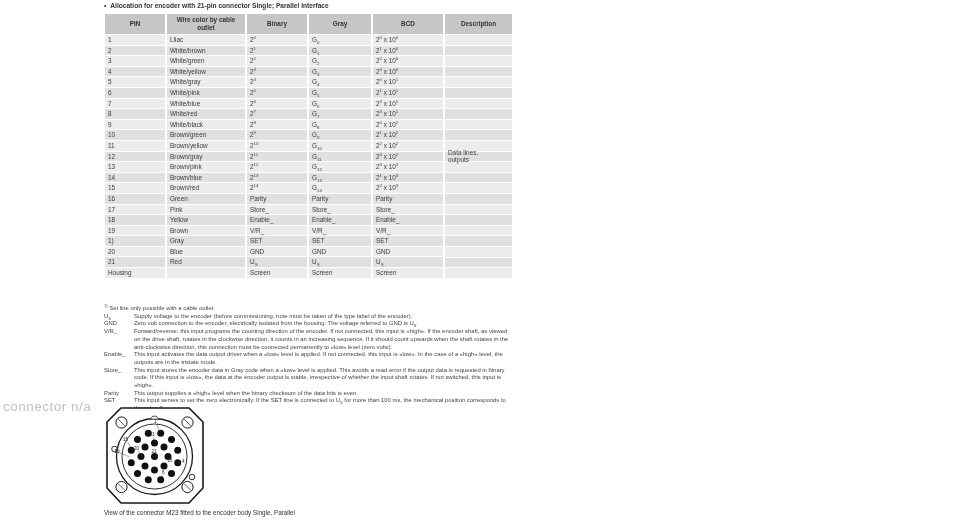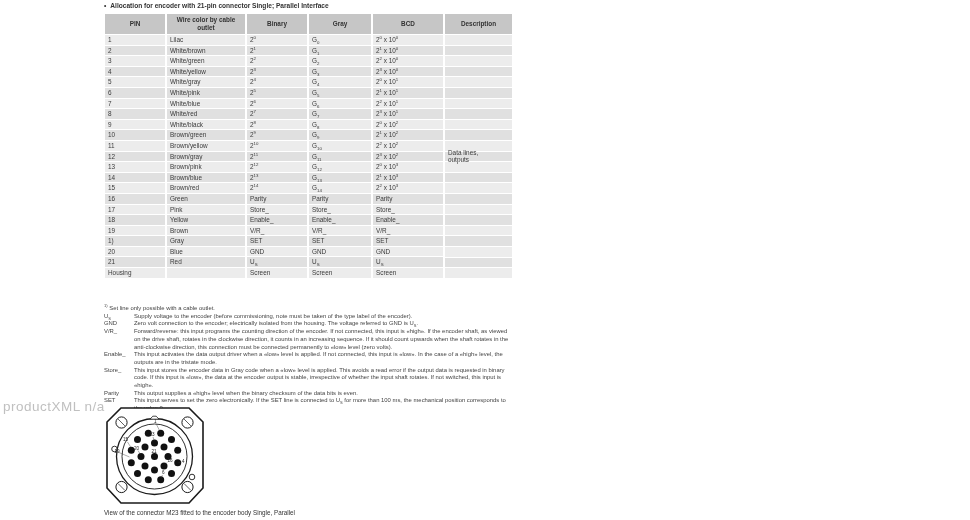--- a/index.html
+++ b/index.html
@@ -273,21 +273,21 @@
       <div class="fn-row">
         <span class="fn-label">Parity</span>
         <span class="fn-text">This output supplies a «high» level when the binary checksum of the data bits is even.</span>
       </div>
       <div class="fn-row">
         <span class="fn-label">SET</span>
         <span class="fn-text">This input serves to set the zero electronically. If the SET line is connected to U<sub>S</sub> for more than 100 ms, the mechanical position corresponds to the value 0.</span>
       </div>
     </div>
 
-  <div class="watermark">productXML n/a</div>
+  <div class="watermark">connector n/a</div>
 
   <div class="figure" id="connector-fig">
       <svg width="98" height="97" viewBox="0 0 98 97" xmlns="http://www.w3.org/2000/svg">
         <polygon points="15,1 83,1 97,15 97,81 83,96 15,96 1,81 1,15" fill="#fff" stroke="#1a1a1a" stroke-width="1.6"></polygon>
         <circle cx="15.5" cy="15.5" r="5.6" fill="#fff" stroke="#1a1a1a" stroke-width="1"></circle>
         <line x1="12.1" y1="12.1" x2="18.9" y2="18.9" stroke="#1a1a1a" stroke-width="0.7"></line>
         <circle cx="81.5" cy="15.5" r="5.6" fill="#fff" stroke="#1a1a1a" stroke-width="1"></circle>
         <line x1="78.1" y1="12.1" x2="84.9" y2="18.9" stroke="#1a1a1a" stroke-width="0.7"></line>
         <circle cx="15.5" cy="80" r="5.6" fill="#fff" stroke="#1a1a1a" stroke-width="1"></circle>
         <line x1="12.1" y1="76.6" x2="18.9" y2="83.4" stroke="#1a1a1a" stroke-width="0.7"></line>

